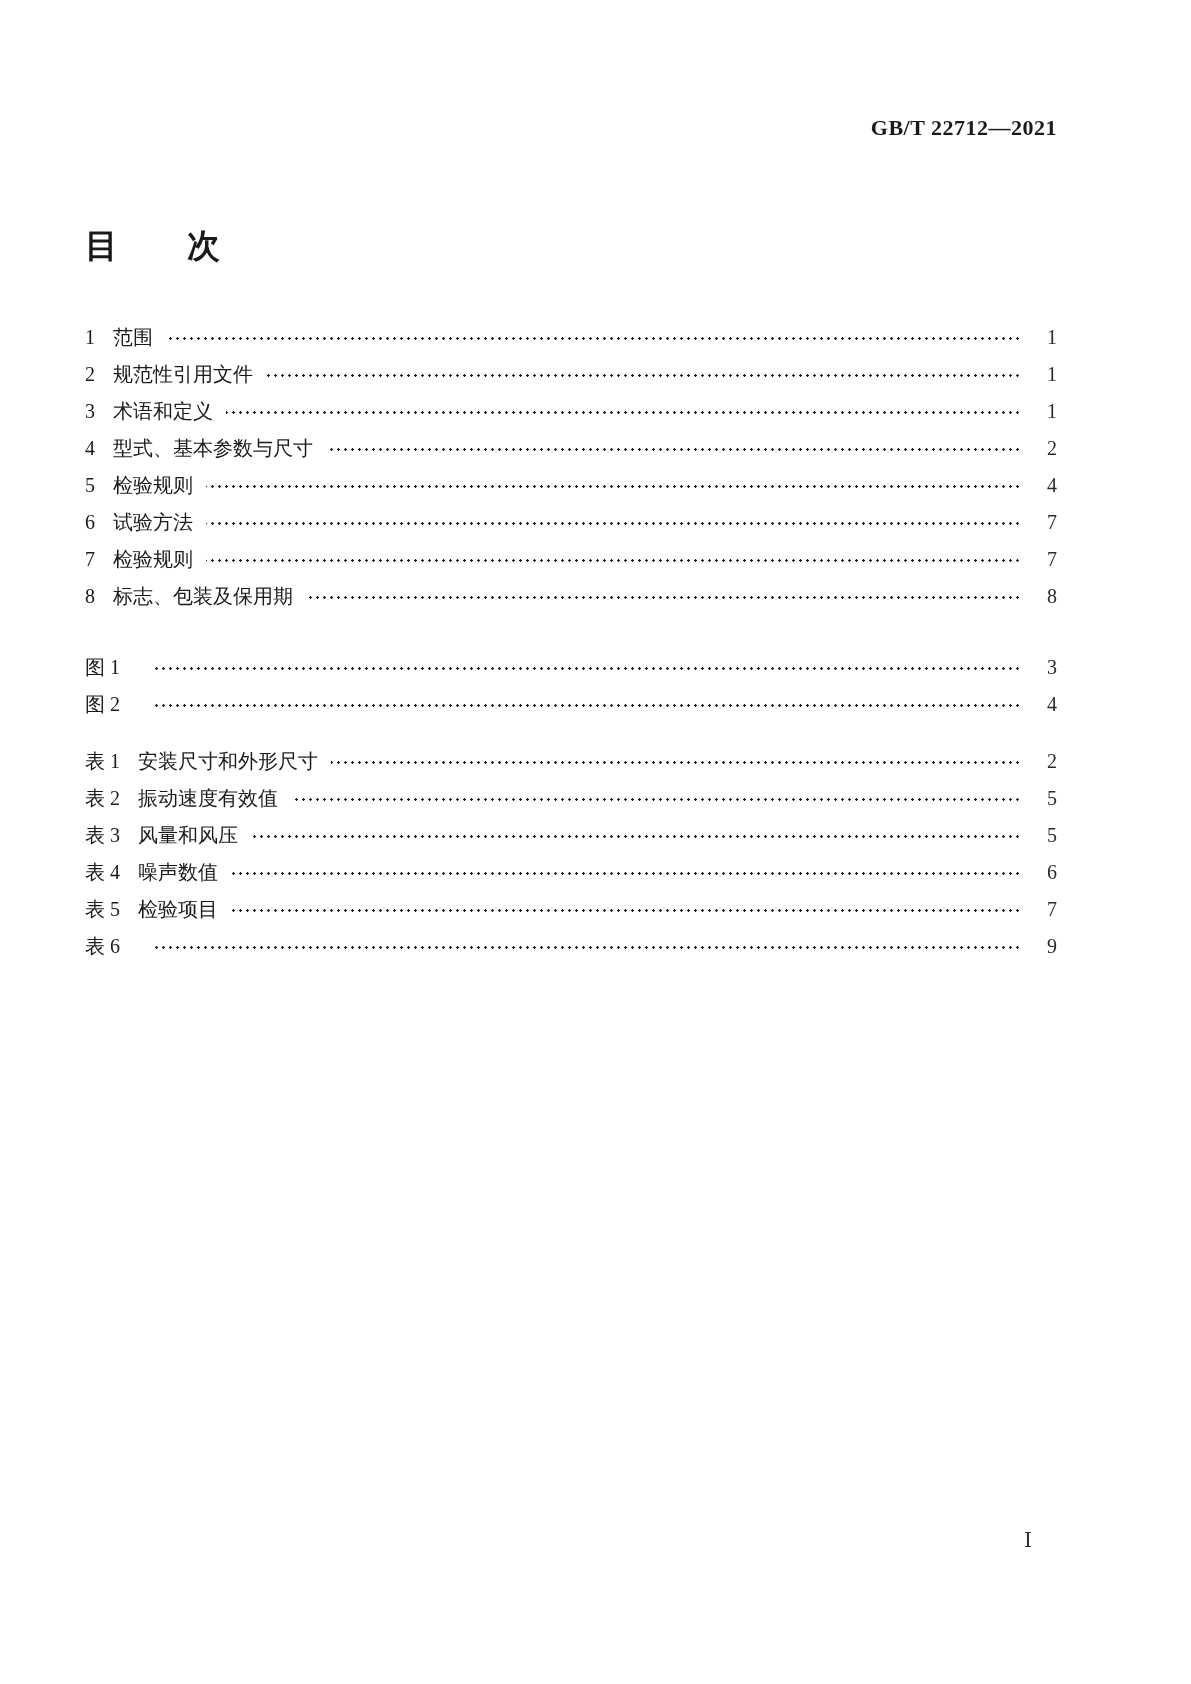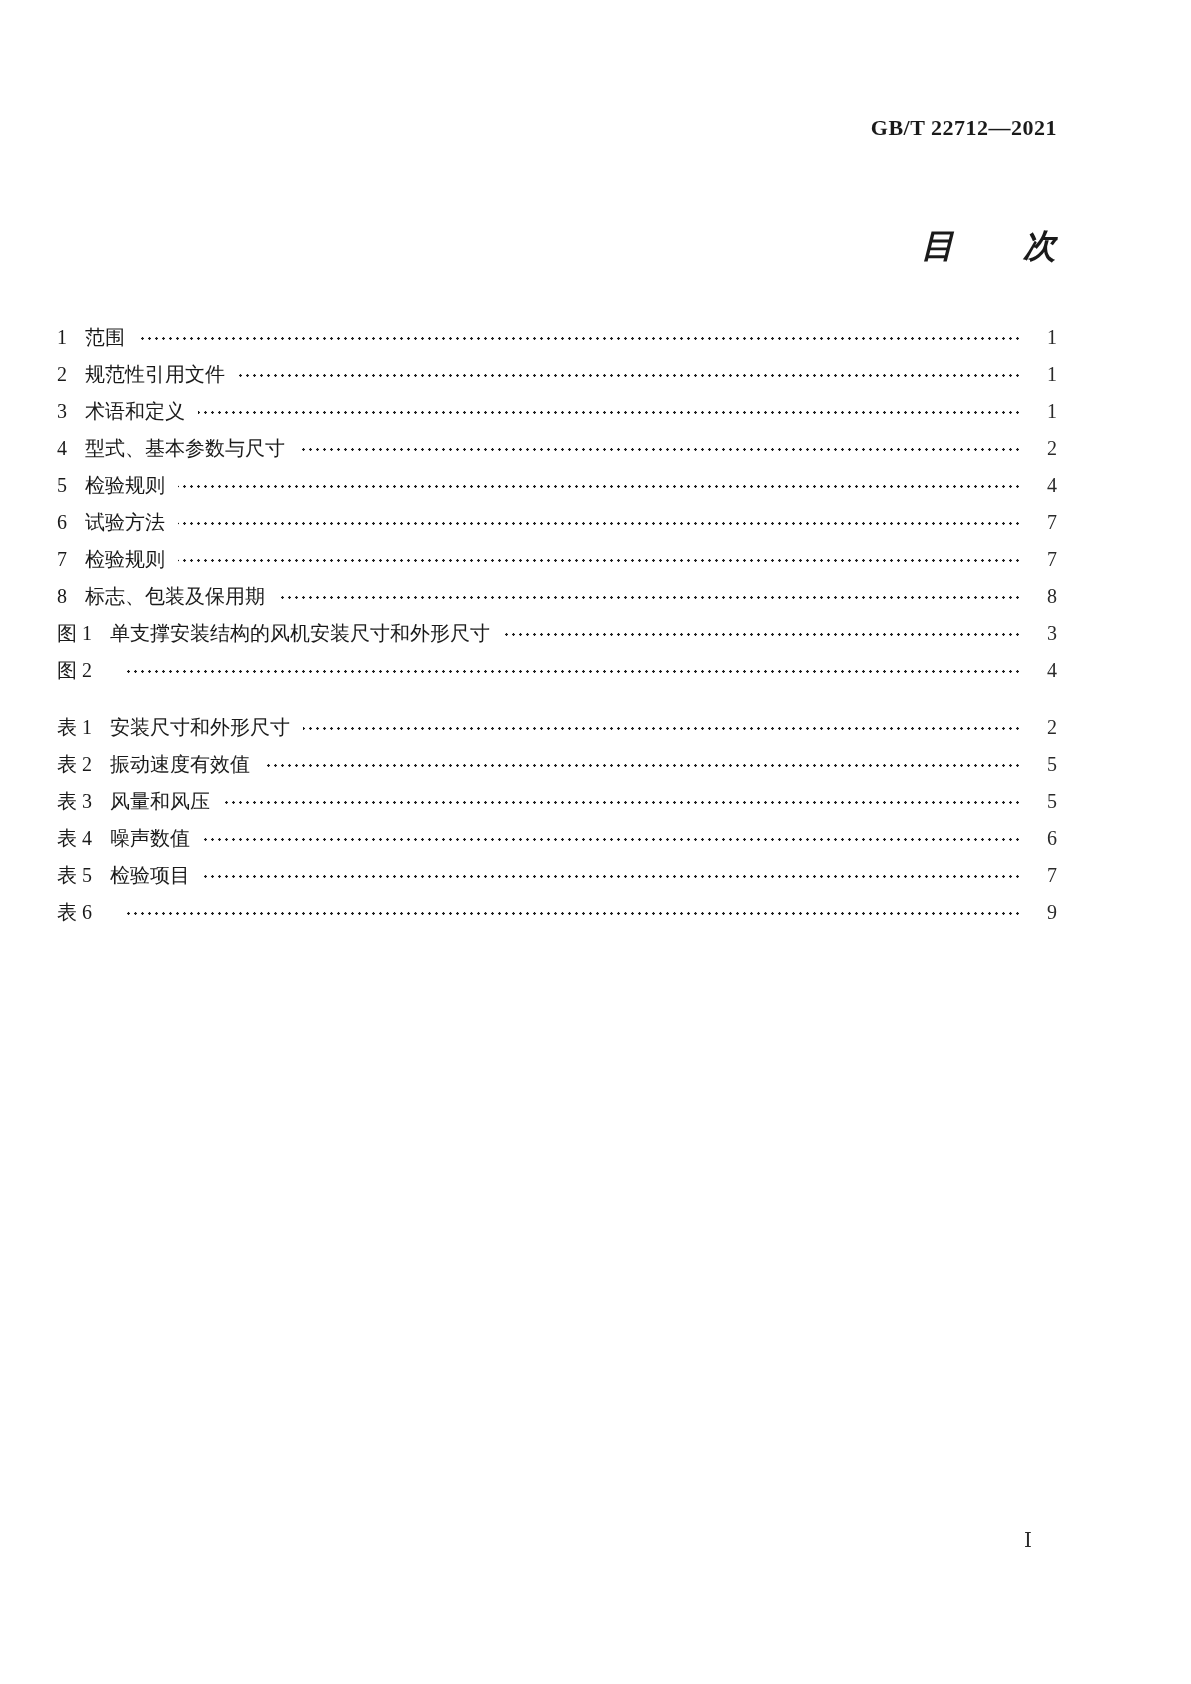--- a/index.html
+++ b/index.html
@@ -7,49 +7,48 @@
     padding: 0;
     background: #e8e8e8;
   }
   .page {
     position: relative;
     width: 1191px;
     height: 1684px;
     margin: 0 auto;
     background: #ffffff;
     box-sizing: border-box;
-    padding: 116px 134px 0 57px;
+    padding: 116px 134px 0 85px;
     font-family: "Liberation Serif", "DejaVu Serif", serif;
     color: #1a1a1a;
     overflow: hidden;
   }
   .doc-header {
     text-align: right;
     font-size: 22px;
     line-height: 24px;
     font-weight: 700;
     letter-spacing: 0.5px;
     font-family: "Liberation Serif", "DejaVu Serif", serif;
   }
   .doc-title {
     margin-top: 86px;
-    text-align: right;
+    text-align: left;
     font-size: 33px;
     line-height: 40px;
     font-weight: 700;
     font-family: "Liberation Sans", "DejaVu Sans", sans-serif;
     letter-spacing: 1px;
     white-space: pre;
-    font-style: italic;
   }
   .toc {
     margin-top: 53px;
   }
   .toc-group { margin: 0; }
-  .toc-group.figures { }
+  .toc-group.figures { margin-top: 34px; }
   .toc-group.tables  { margin-top: 20px; }
   .row {
     display: flex;
     align-items: center;
     height: 37px;
     font-size: 20px;
     line-height: 37px;
     white-space: nowrap;
   }
   .prefix {
@@ -149,21 +148,20 @@
         <span class="prefix">8</span>
         <span class="label">标志、包装及保用期</span>
         <span class="leader"></span>
         <span class="pagenum">8</span>
       </div>
     </div>
 
     <div class="toc-group figures">
       <div class="row">
         <span class="prefix">图 1</span>
-        <span class="label">单支撑安装结构的风机安装尺寸和外形尺寸</span>
         <span class="leader"></span>
         <span class="pagenum">3</span>
       </div>
       <div class="row">
         <span class="prefix">图 2</span>
         <span class="leader"></span>
         <span class="pagenum">4</span>
       </div>
     </div>
 

